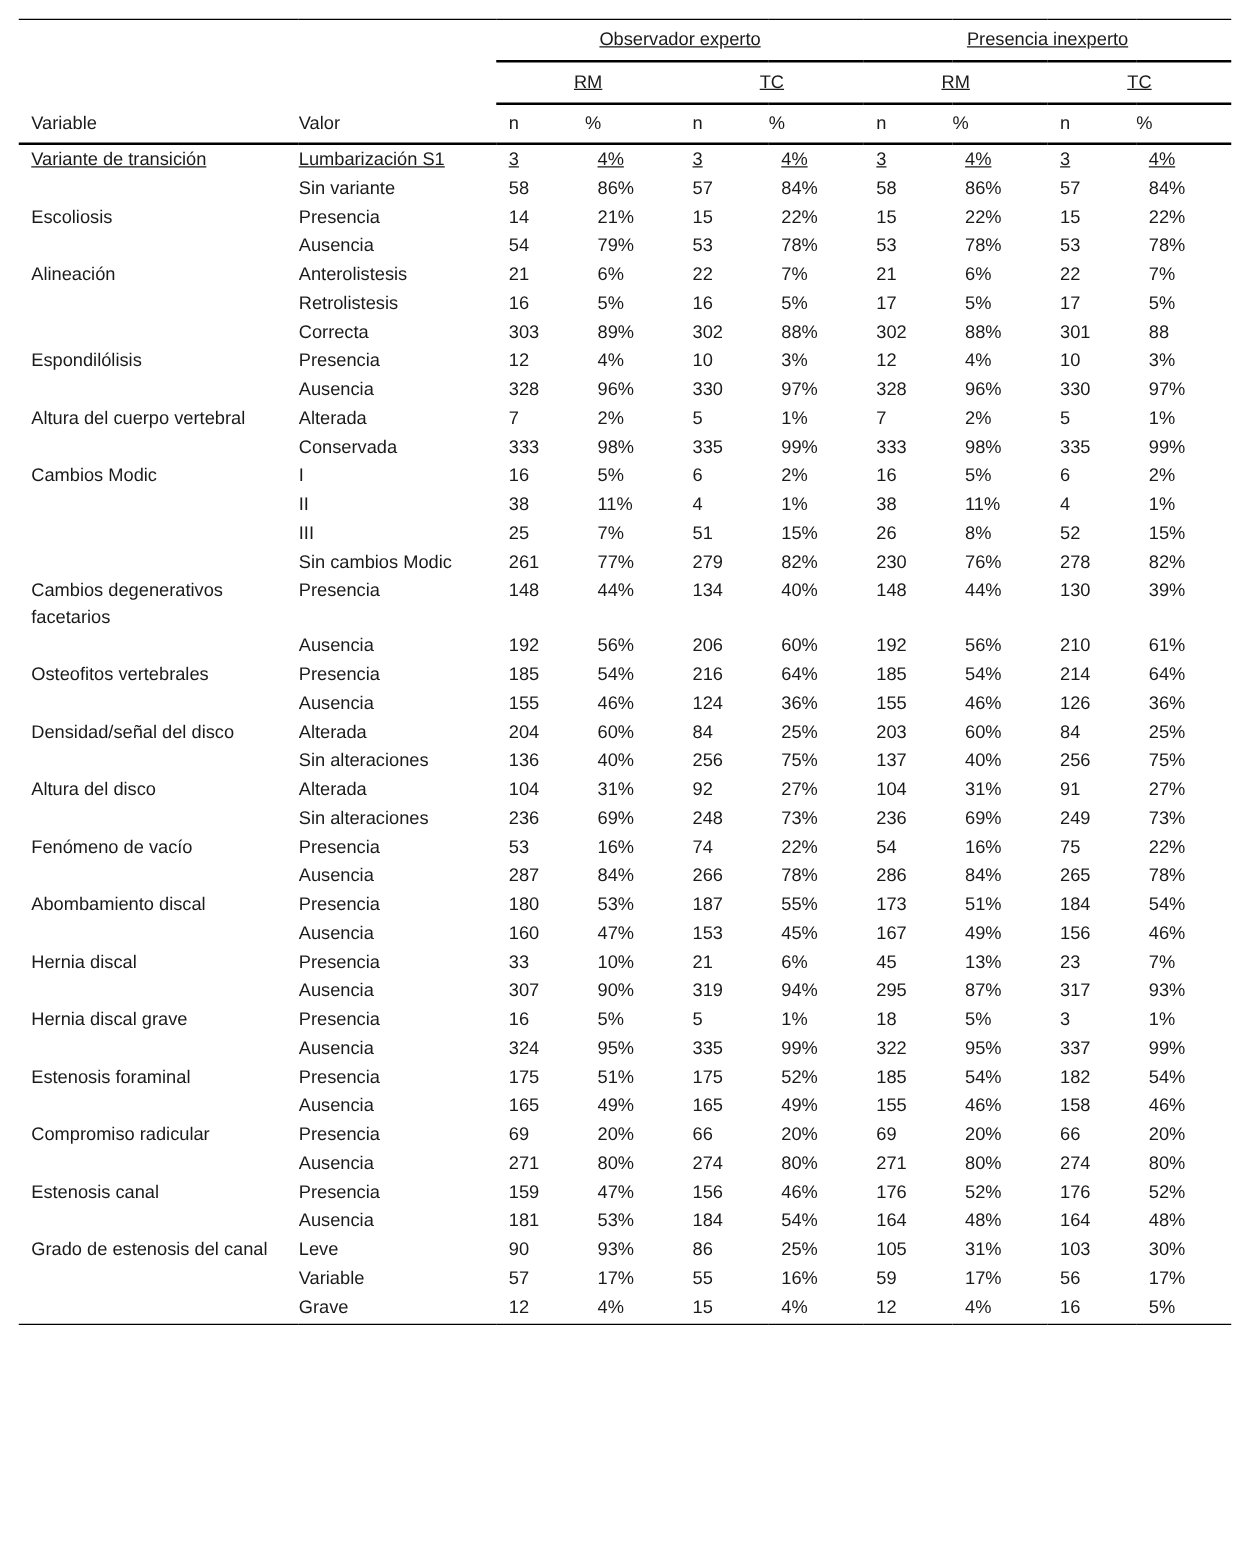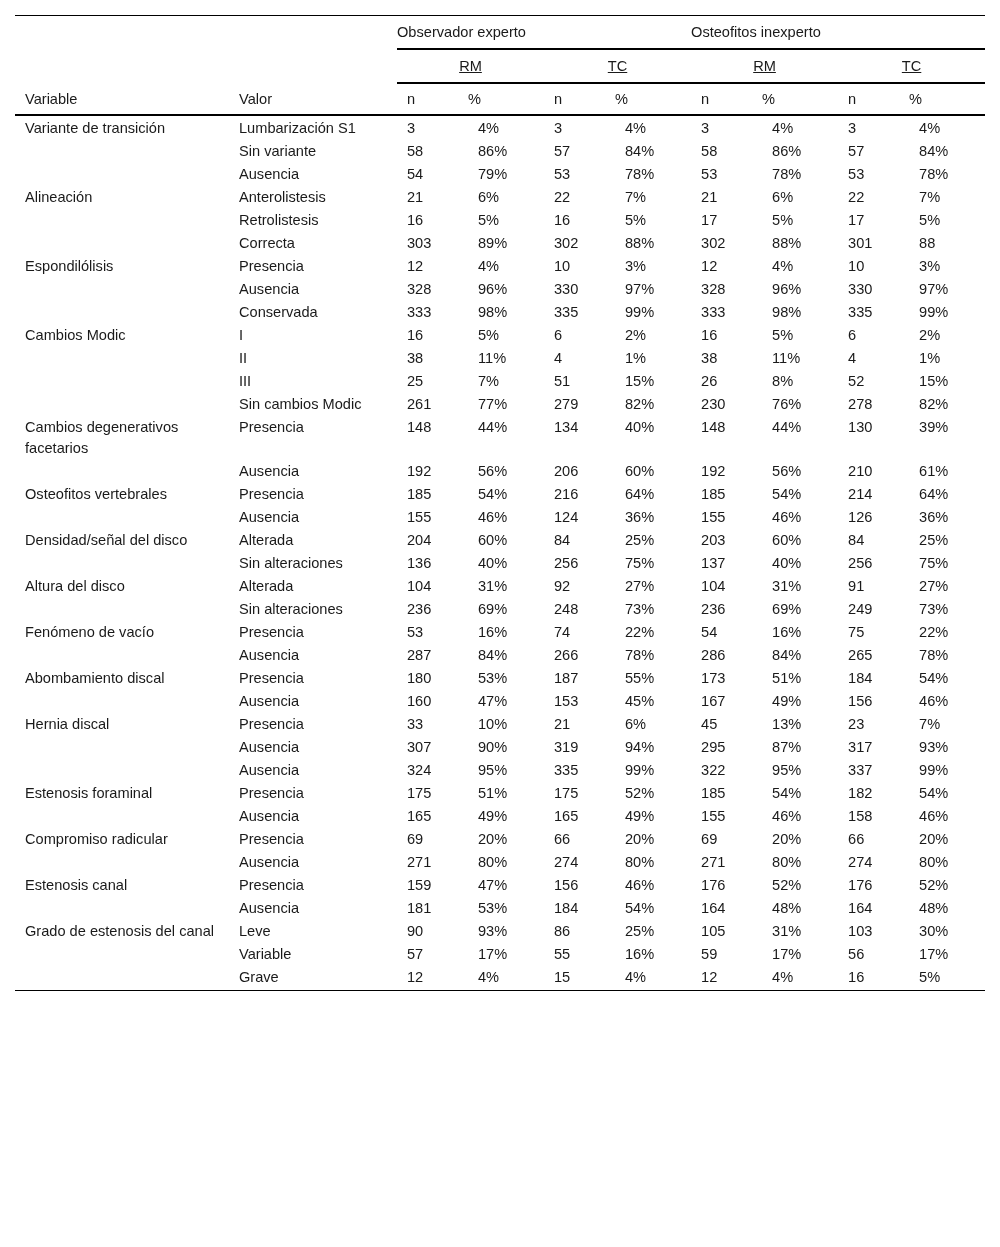--- a/index.html
+++ b/index.html
@@ -22,34 +22,34 @@
     col.c-p2 { width: 76px; }
     col.c-n3 { width: 71px; }
     col.c-p3 { width: 76px; }
     col.c-n4 { width: 71px; }
     col.c-p4 { width: 76px; }
     thead tr.r-top th { border-top: 1px solid #000; }
     th {
       font-weight: normal; text-align: left; vertical-align: bottom;
       padding: 0;
     }
-    th.grp { text-align: left; height: 32px; vertical-align: middle; }
+    th.grp { text-align: center; height: 32px; vertical-align: middle; text-decoration: underline; }
     th.sub { text-align: center; height: 32px; vertical-align: middle; border-top: 2px solid #000; text-decoration: underline; }
     th.colh { height: 30px; vertical-align: middle; border-top: 2px solid #000; }
     th.colh.first { border-top: none; }
     th.colh.pct { text-align: left; padding-left: 0; }
     tr.r-cols th { border-bottom: 2px solid #000; }
     td {
       vertical-align: top; padding: 0; line-height: 21px; padding-top: 1.5px; padding-bottom: 0.5px;
     }
     td.var, th.var { padding-left: 10px; margin-top: 15px; }
     td.val, th.val { padding-left: 0; padding-right: 14px; }
     td.num, th.num { padding-left: 10px; }
     td.pct, th.pct { padding-left: 10px; }
-    tbody tr:first-child td { padding-top: 2px; }
+    tbody tr:first-child td { padding-top: 2px; text-decoration: underline; }
     tbody tr:last-child td { border-bottom: 1.5px solid #000; padding-bottom: 2px; }
   </style>
 </head>
 <body>
 
 <div class="wrap">
   <table>
     <colgroup>
       <col class="c-var">
         <col class="c-val">
@@ -60,21 +60,21 @@
       <col class="c-n3">
         <col class="c-p3">
         <col class="c-n4">
         <col class="c-p4">
     </colgroup>
     <thead>
       <tr class="r-top">
         <th></th>
         <th></th>
         <th class="grp" colspan="4">Observador experto</th>
-        <th class="grp" colspan="4">Osteofitos inexperto</th>
+        <th class="grp" colspan="4">Presencia inexperto</th>
       </tr>
       <tr>
         <th></th>
         <th></th>
         <th class="sub" colspan="2">RM</th>
         <th class="sub" colspan="2">TC</th>
         <th class="sub" colspan="2">RM</th>
         <th class="sub" colspan="2">TC</th>
       </tr>
       <tr class="r-cols">
@@ -109,20 +109,32 @@
           <td class="num">58</td>
           <td class="pct">86%</td>
           <td class="num">57</td>
           <td class="pct">84%</td>
           <td class="num">58</td>
           <td class="pct">86%</td>
           <td class="num">57</td>
           <td class="pct">84%</td>
         </tr>
         <tr>
+          <td class="var">Escoliosis</td>
+          <td class="val">Presencia</td>
+          <td class="num">14</td>
+          <td class="pct">21%</td>
+          <td class="num">15</td>
+          <td class="pct">22%</td>
+          <td class="num">15</td>
+          <td class="pct">22%</td>
+          <td class="num">15</td>
+          <td class="pct">22%</td>
+        </tr>
+        <tr>
           <td class="var"></td>
           <td class="val">Ausencia</td>
           <td class="num">54</td>
           <td class="pct">79%</td>
           <td class="num">53</td>
           <td class="pct">78%</td>
           <td class="num">53</td>
           <td class="pct">78%</td>
           <td class="num">53</td>
           <td class="pct">78%</td>
@@ -181,20 +193,32 @@
           <td class="num">328</td>
           <td class="pct">96%</td>
           <td class="num">330</td>
           <td class="pct">97%</td>
           <td class="num">328</td>
           <td class="pct">96%</td>
           <td class="num">330</td>
           <td class="pct">97%</td>
         </tr>
         <tr>
+          <td class="var">Altura del cuerpo vertebral</td>
+          <td class="val">Alterada</td>
+          <td class="num">7</td>
+          <td class="pct">2%</td>
+          <td class="num">5</td>
+          <td class="pct">1%</td>
+          <td class="num">7</td>
+          <td class="pct">2%</td>
+          <td class="num">5</td>
+          <td class="pct">1%</td>
+        </tr>
+        <tr>
           <td class="var"></td>
           <td class="val">Conservada</td>
           <td class="num">333</td>
           <td class="pct">98%</td>
           <td class="num">335</td>
           <td class="pct">99%</td>
           <td class="num">333</td>
           <td class="pct">98%</td>
           <td class="num">335</td>
           <td class="pct">99%</td>
@@ -409,20 +433,32 @@
           <td class="num">307</td>
           <td class="pct">90%</td>
           <td class="num">319</td>
           <td class="pct">94%</td>
           <td class="num">295</td>
           <td class="pct">87%</td>
           <td class="num">317</td>
           <td class="pct">93%</td>
         </tr>
         <tr>
+          <td class="var">Hernia discal grave</td>
+          <td class="val">Presencia</td>
+          <td class="num">16</td>
+          <td class="pct">5%</td>
+          <td class="num">5</td>
+          <td class="pct">1%</td>
+          <td class="num">18</td>
+          <td class="pct">5%</td>
+          <td class="num">3</td>
+          <td class="pct">1%</td>
+        </tr>
+        <tr>
           <td class="var"></td>
           <td class="val">Ausencia</td>
           <td class="num">324</td>
           <td class="pct">95%</td>
           <td class="num">335</td>
           <td class="pct">99%</td>
           <td class="num">322</td>
           <td class="pct">95%</td>
           <td class="num">337</td>
           <td class="pct">99%</td>

